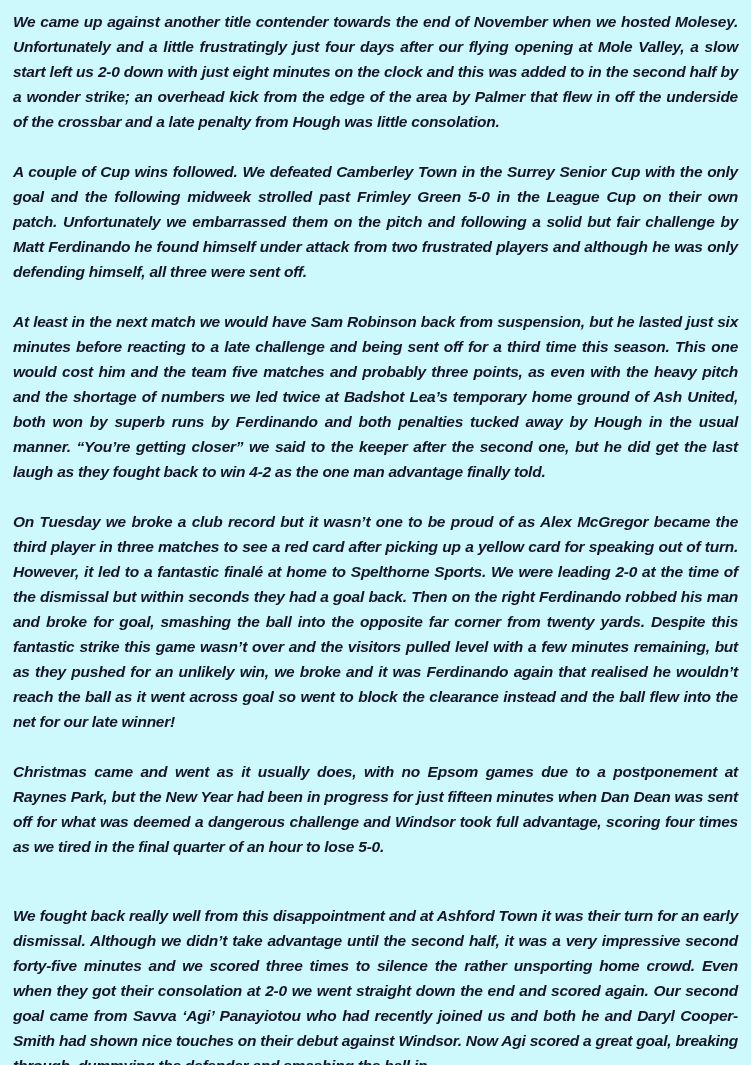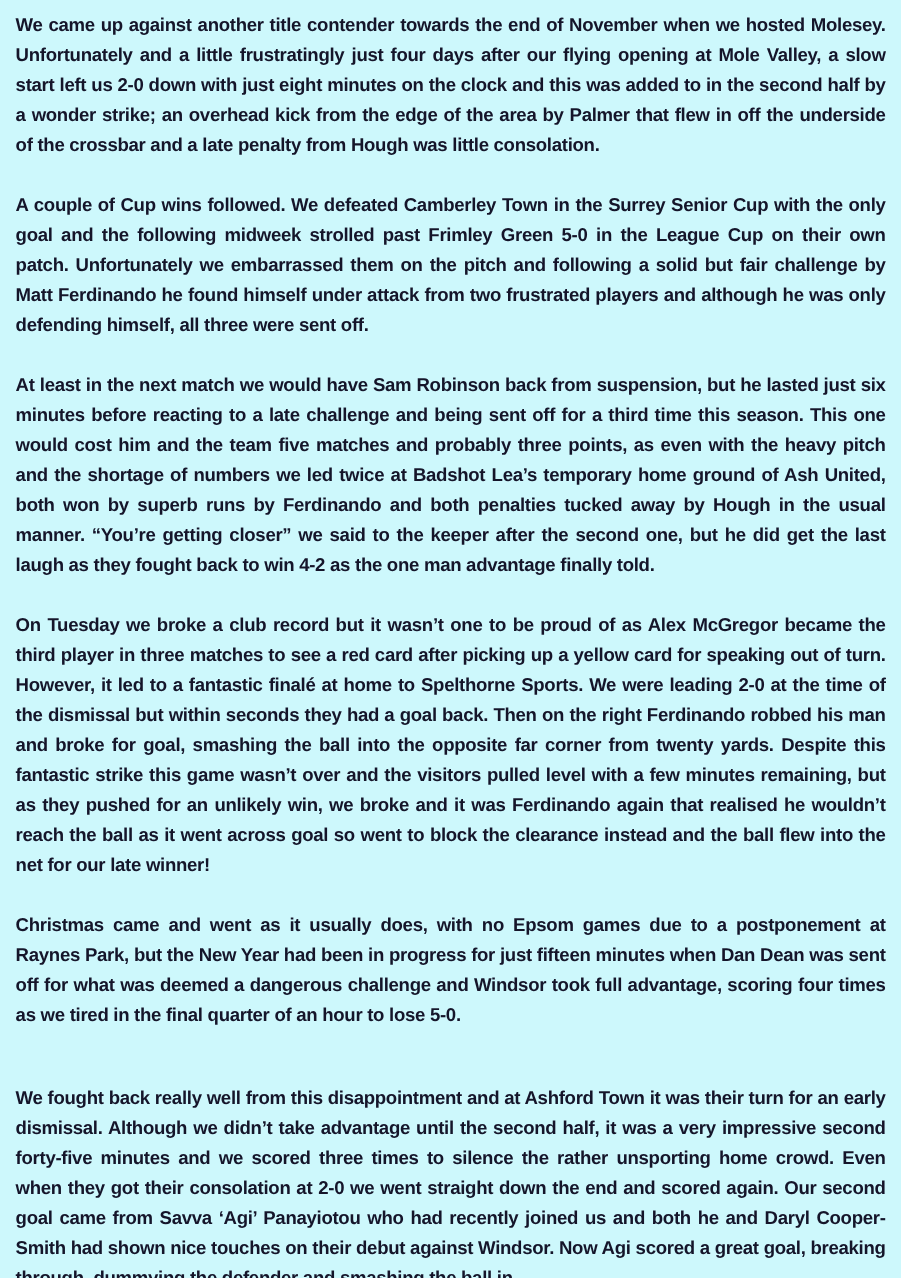--- a/index.html
+++ b/index.html
@@ -23,20 +23,21 @@
     font-weight: 700;
     font-size: 15.5px;
     line-height: 25px;
     letter-spacing: -0.25px;
     color: #15152a;
   }
   .page p {
     margin: 0 0 25px 0;
     text-align: justify;
     text-justify: inter-word;
+    font-style: italic;
   }
   .page p:last-child {
     margin-bottom: 0;
     margin-top: 44px;
   }
 </style>
 </head>
 <body>
 
 <div class="page">

